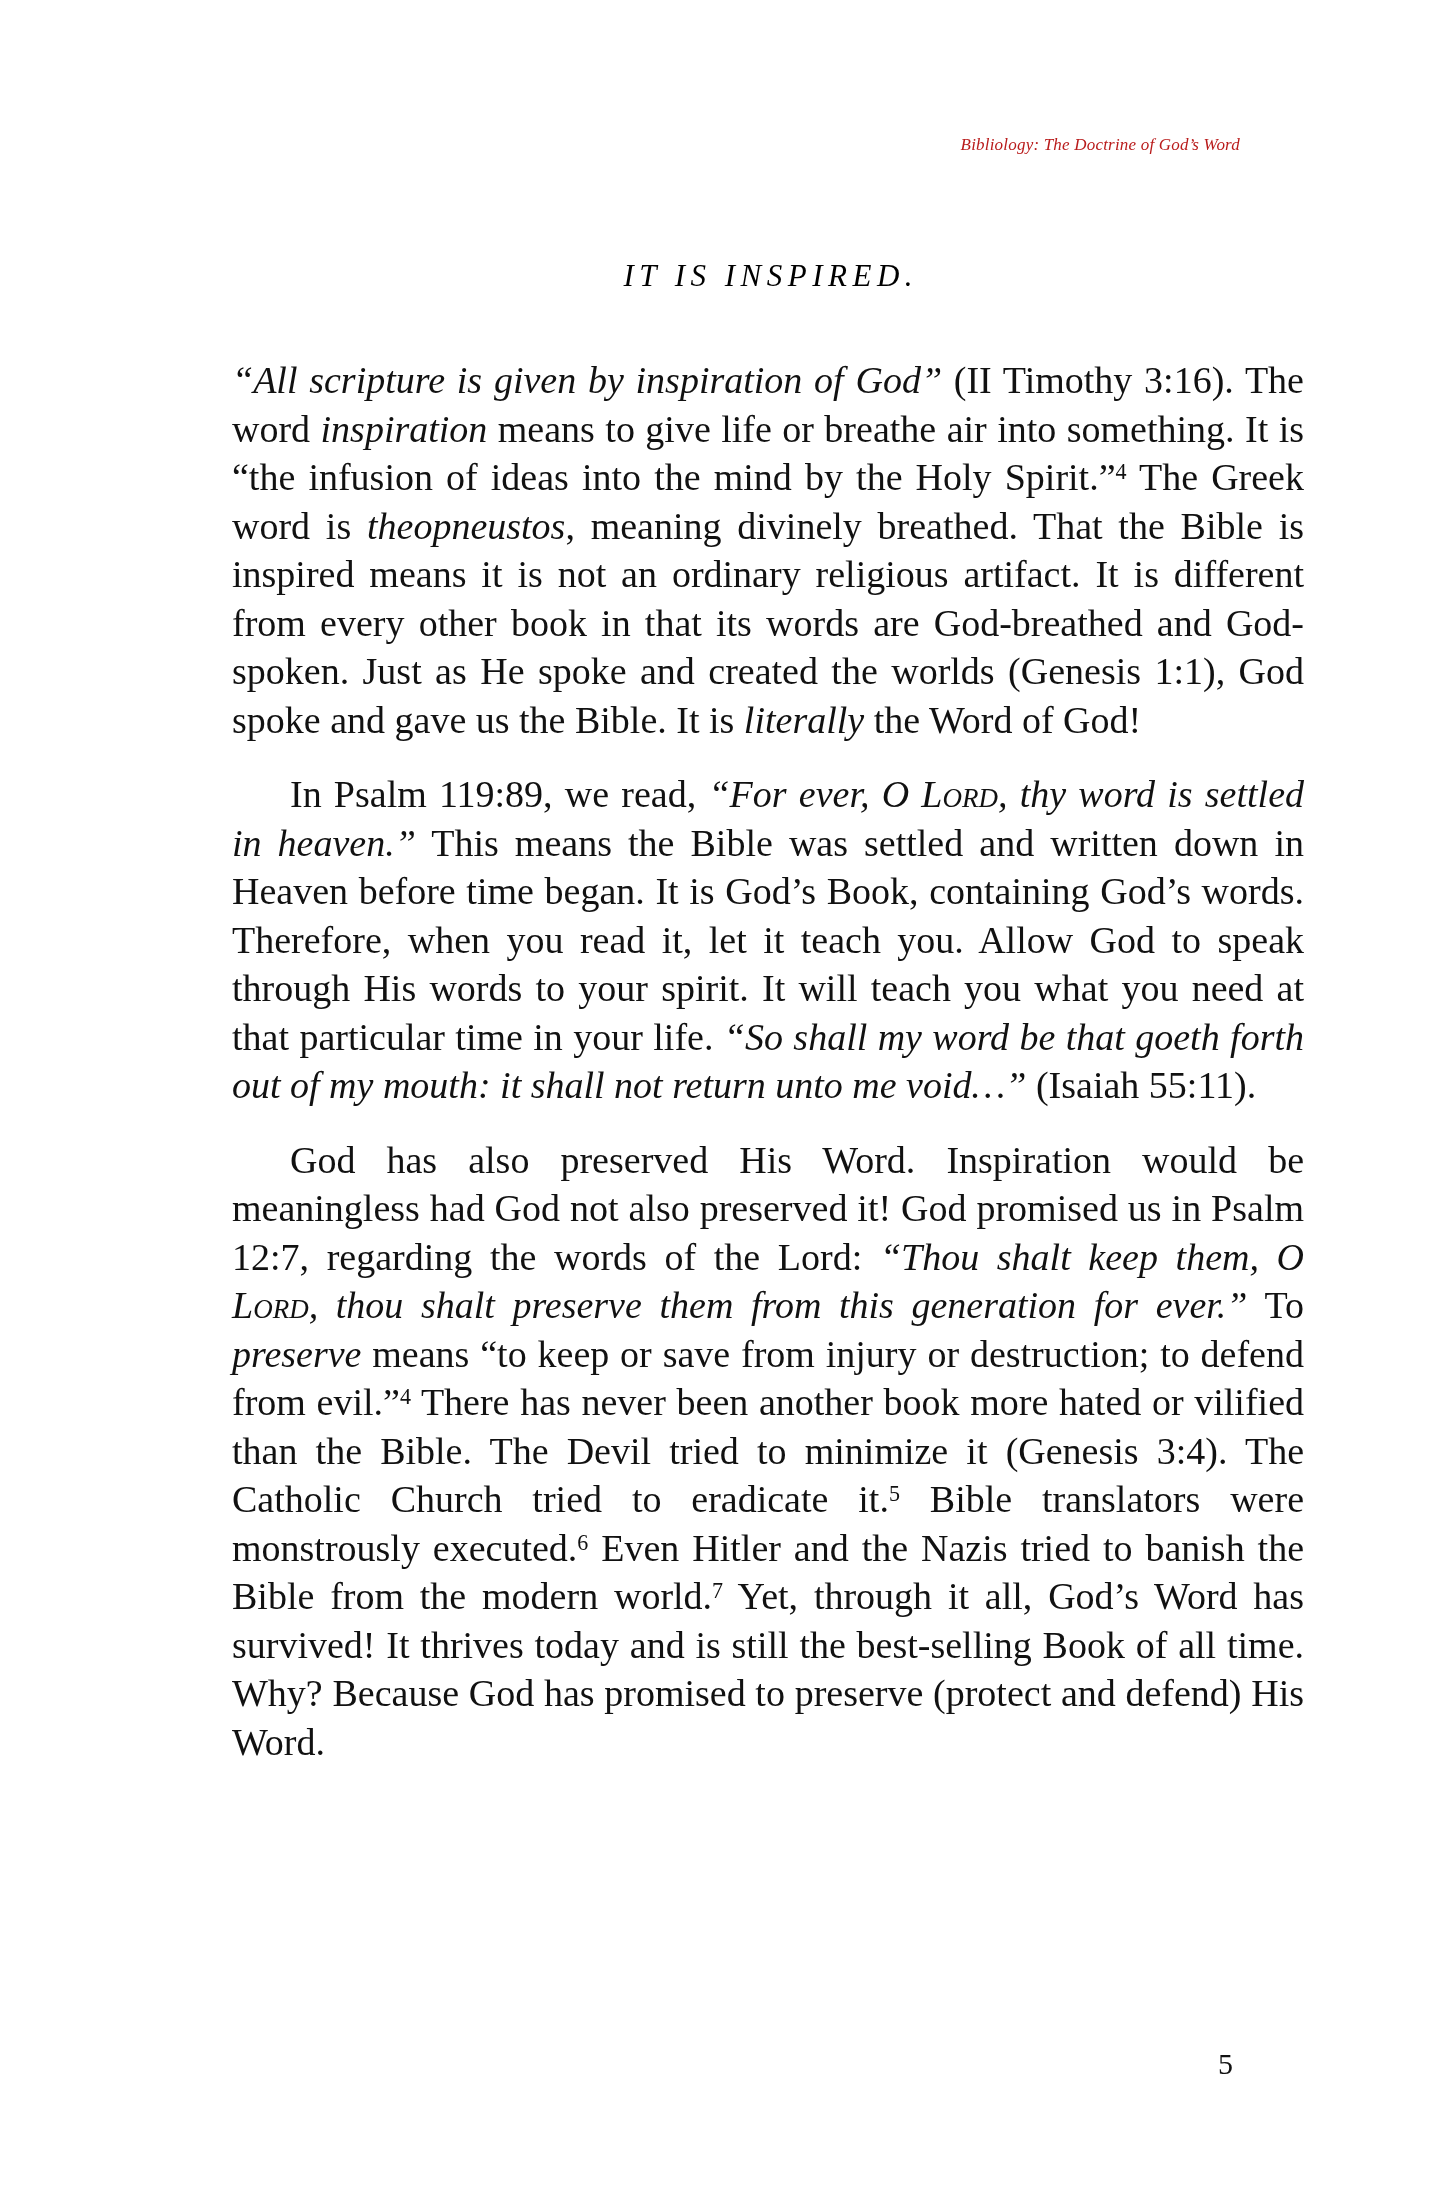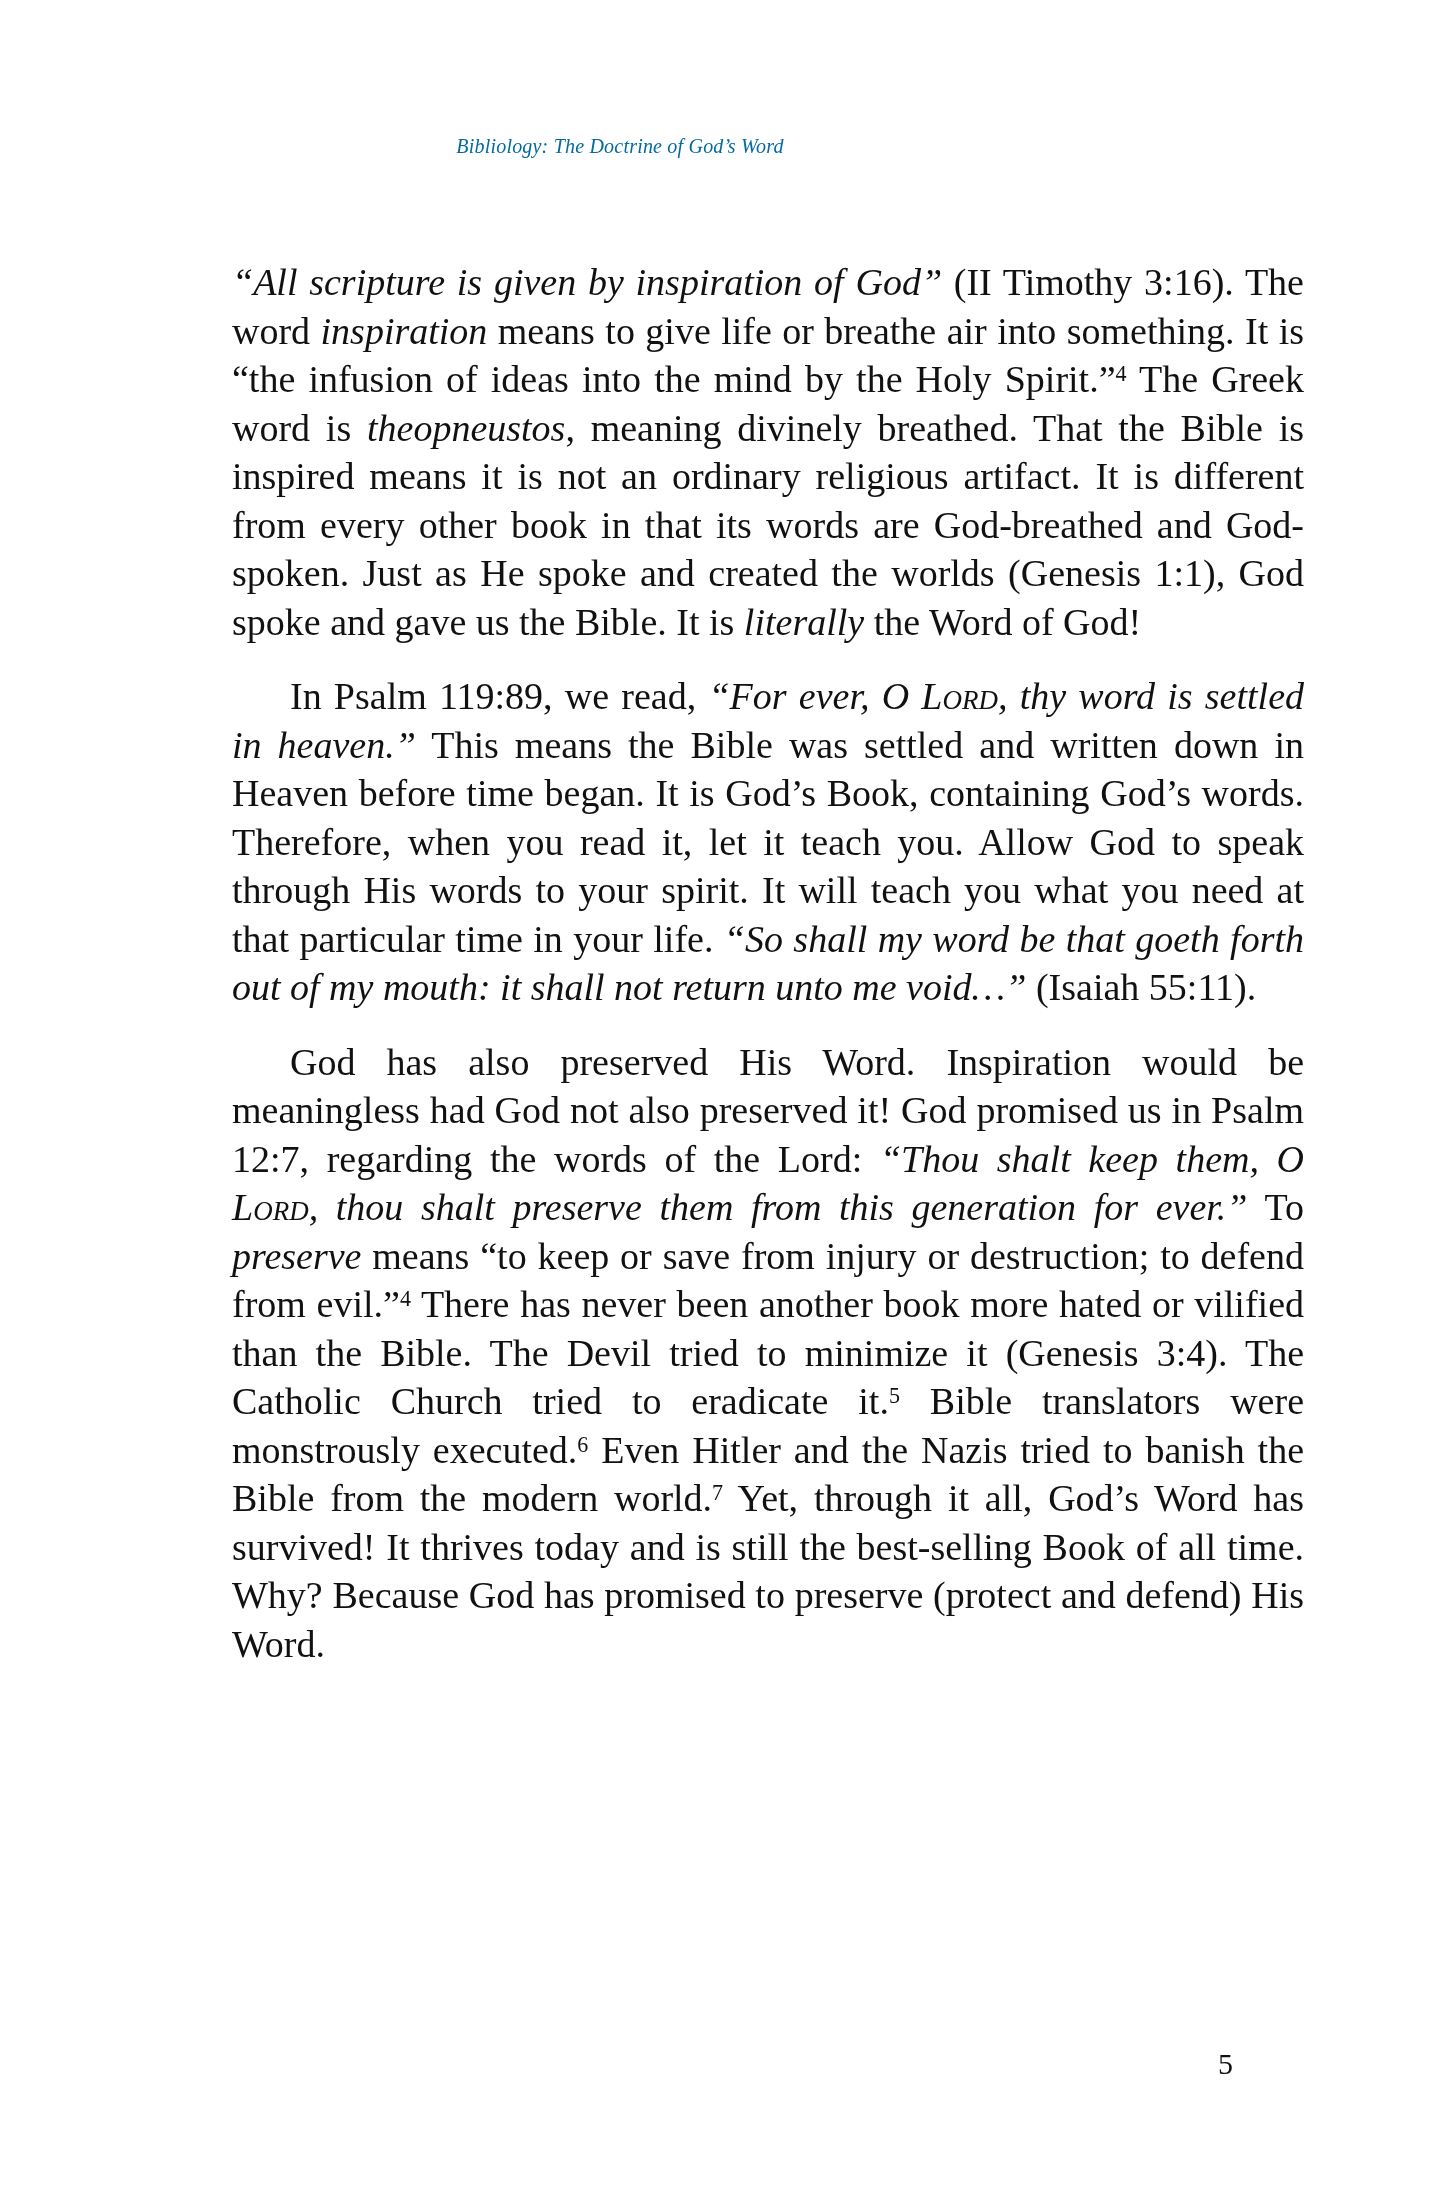--- a/index.html
+++ b/index.html
@@ -18,25 +18,25 @@
     margin: 0 auto;
     background: #ffffff;
     box-sizing: border-box;
     overflow: hidden;
   }
   .running-head {
     position: absolute;
     top: 135px;
     left: 0;
     right: 205px;
-    text-align: center;
+    text-align: right;
     font-style: italic;
-    font-size: 20px;
+    font-size: 17px;
     letter-spacing: 0.2px;
-    color: #0369a1;
+    color: #b91c1c;
   }
   .content {
     position: absolute;
     top: 258px;
     left: 232px;
     width: 1072px;
   }
   h1.section-title {
     margin: 0 0 62px 0;
     font-weight: normal;
@@ -85,20 +85,21 @@
 </style>
 </head>
 <body>
 
 <div class="page">
 
   <div class="running-head">Bibliology: The Doctrine of God’s Word</div>
 
   <div class="content">
 
+    <h1 class="section-title">IT IS INSPIRED.</h1>
 
     <p class="body-par first"><i>“All scripture is given by inspiration of God”</i><span> (II Timothy 3:16). The word </span><i>inspiration</i><span> means to give life or breathe air into something. It is “the infusion of ideas into the mind by the Holy Spirit.”</span><sup class="fn">4</sup><span> The Greek word is </span><i>theopneustos</i><span>, meaning divinely breathed. That the Bible is inspired means it is not an ordinary religious artifact. It is different from every other book in that its words are God-breathed and God-spoken. Just as He spoke and created the worlds (Genesis 1:1), God spoke and gave us the Bible. It is </span><i>literally</i><span> the Word of God!</span></p>
 
     <p class="body-par indent"><span>In Psalm 119:89, we read, </span><i><span>“For ever, O </span><span class="sc">Lord</span><span>, thy word is settled in heaven.”</span></i><span> This means the Bible was settled and written down in Heaven before time began. It is God’s Book, containing God’s words. Therefore, when you read it, let it teach you. Allow God to speak through His words to your spirit. It will teach you what you need at that particular time in your life. </span><i>“So shall my word be that goeth forth out of my mouth: it shall not return unto me void…”</i><span> (Isaiah 55:11).</span></p>
 
     <p class="body-par indent"><span>God has also preserved His Word. Inspiration would be meaningless had God not also preserved it! God promised us in Psalm 12:7, regarding the words of the Lord: </span><i><span>“Thou shalt keep them, O </span><span class="sc">Lord</span><span>, thou shalt preserve them from this generation for ever.”</span></i><span> To </span><i>preserve</i><span> means “to keep or save from injury or destruction; to defend from evil.”</span><sup class="fn">4</sup><span> There has never been another book more hated or vilified than the Bible. The Devil tried to minimize it (Genesis 3:4). The Catholic Church tried to eradicate it.</span><sup class="fn">5</sup><span> Bible translators were monstrously executed.</span><sup class="fn">6</sup><span> Even Hitler and the Nazis tried to banish the Bible from the modern world.</span><sup class="fn">7</sup><span> Yet, through it all, God’s Word has survived! It thrives today and is still the best-selling Book of all time. Why? Because God has promised to preserve (protect and defend) His Word.</span></p>
 
   </div>
 
   <div class="folio">5</div>

